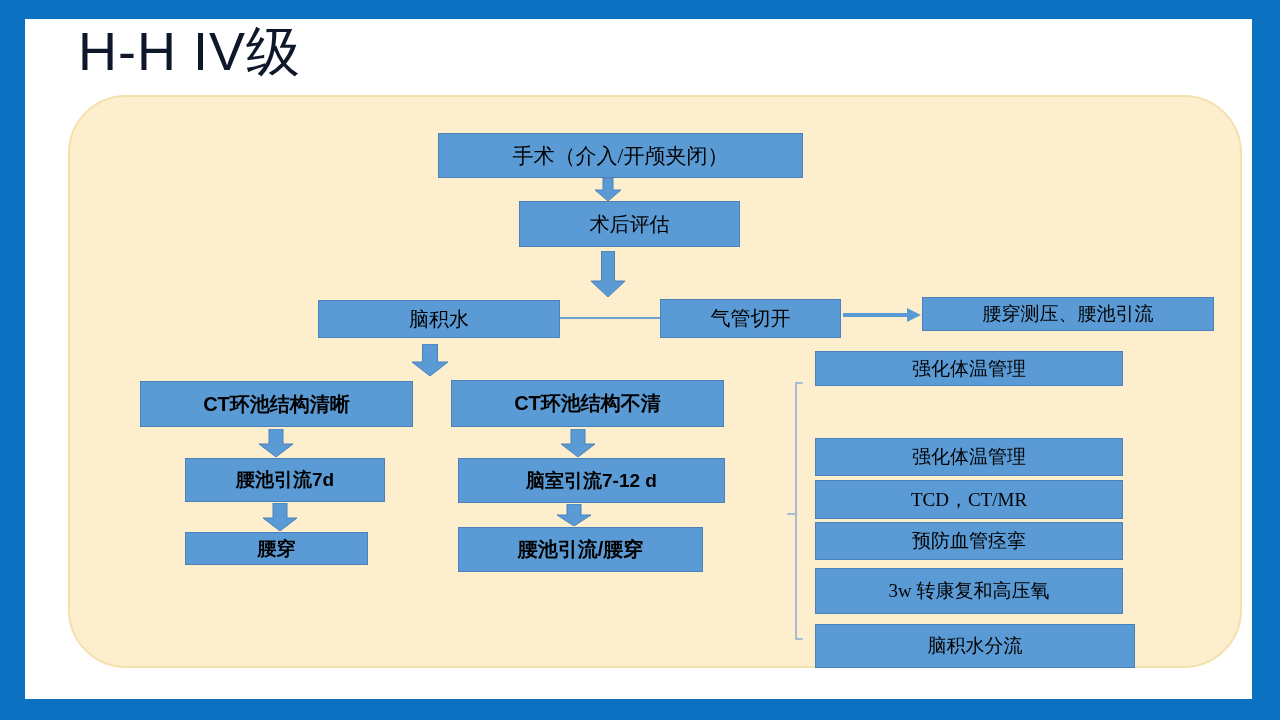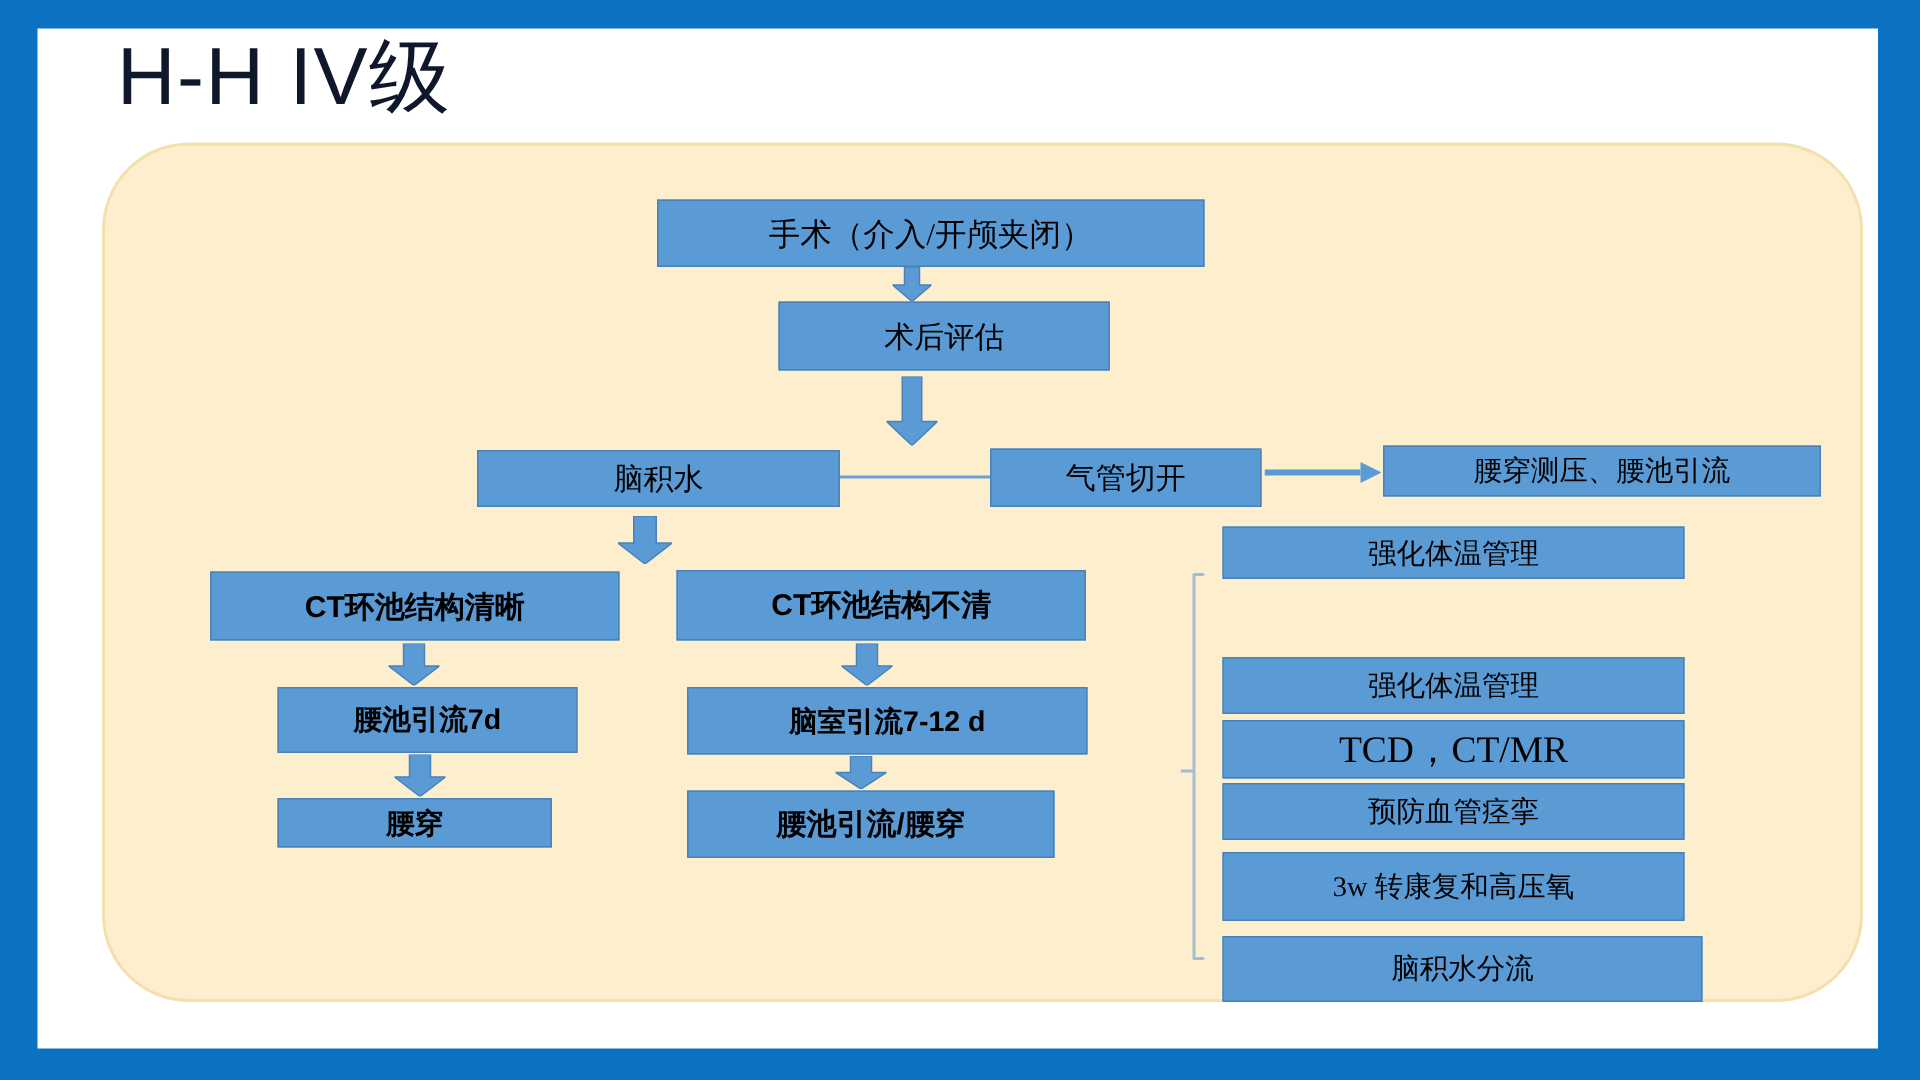--- a/index.html
+++ b/index.html
@@ -107,17 +107,17 @@
   <div class="fbox bold" style="left:185px;top:532px;width:183px;height:33px;font-size:19px;">腰穿</div>
 
   <div class="fbox bold" style="left:458px;top:527px;width:245px;height:45px;font-size:20px;">腰池引流/腰穿</div>
 
   <svg class="arrow" style="left:784px;top:378px;" width="22" height="266" viewBox="0 0 22 266">
     <path d="M18,5 L12,5 L12,261 L18,261 M12,136 L4,136" fill="none" stroke="#A4BDD1" stroke-width="2" stroke-linejoin="round" stroke-linecap="round"></path>
   </svg>
 
   <div class="fbox" style="left:815px;top:351px;width:308px;height:35px;font-size:19px;">强化体温管理</div>
   <div class="fbox" style="left:815px;top:438px;width:308px;height:38px;font-size:19px;">强化体温管理</div>
-  <div class="fbox" style="left:815px;top:480px;width:308px;height:39px;font-size:25px;">TCD，CT/MR</div>
+  <div class="fbox" style="left:815px;top:480px;width:308px;height:39px;font-size:19px;">TCD，CT/MR</div>
   <div class="fbox" style="left:815px;top:522px;width:308px;height:38px;font-size:19px;">预防血管痉挛</div>
   <div class="fbox" style="left:815px;top:568px;width:308px;height:46px;font-size:19px;">3w 转康复和高压氧</div>
   <div class="fbox" style="left:815px;top:624px;width:320px;height:44px;font-size:19px;">脑积水分流</div>
 </div>
 
 </body></html>

